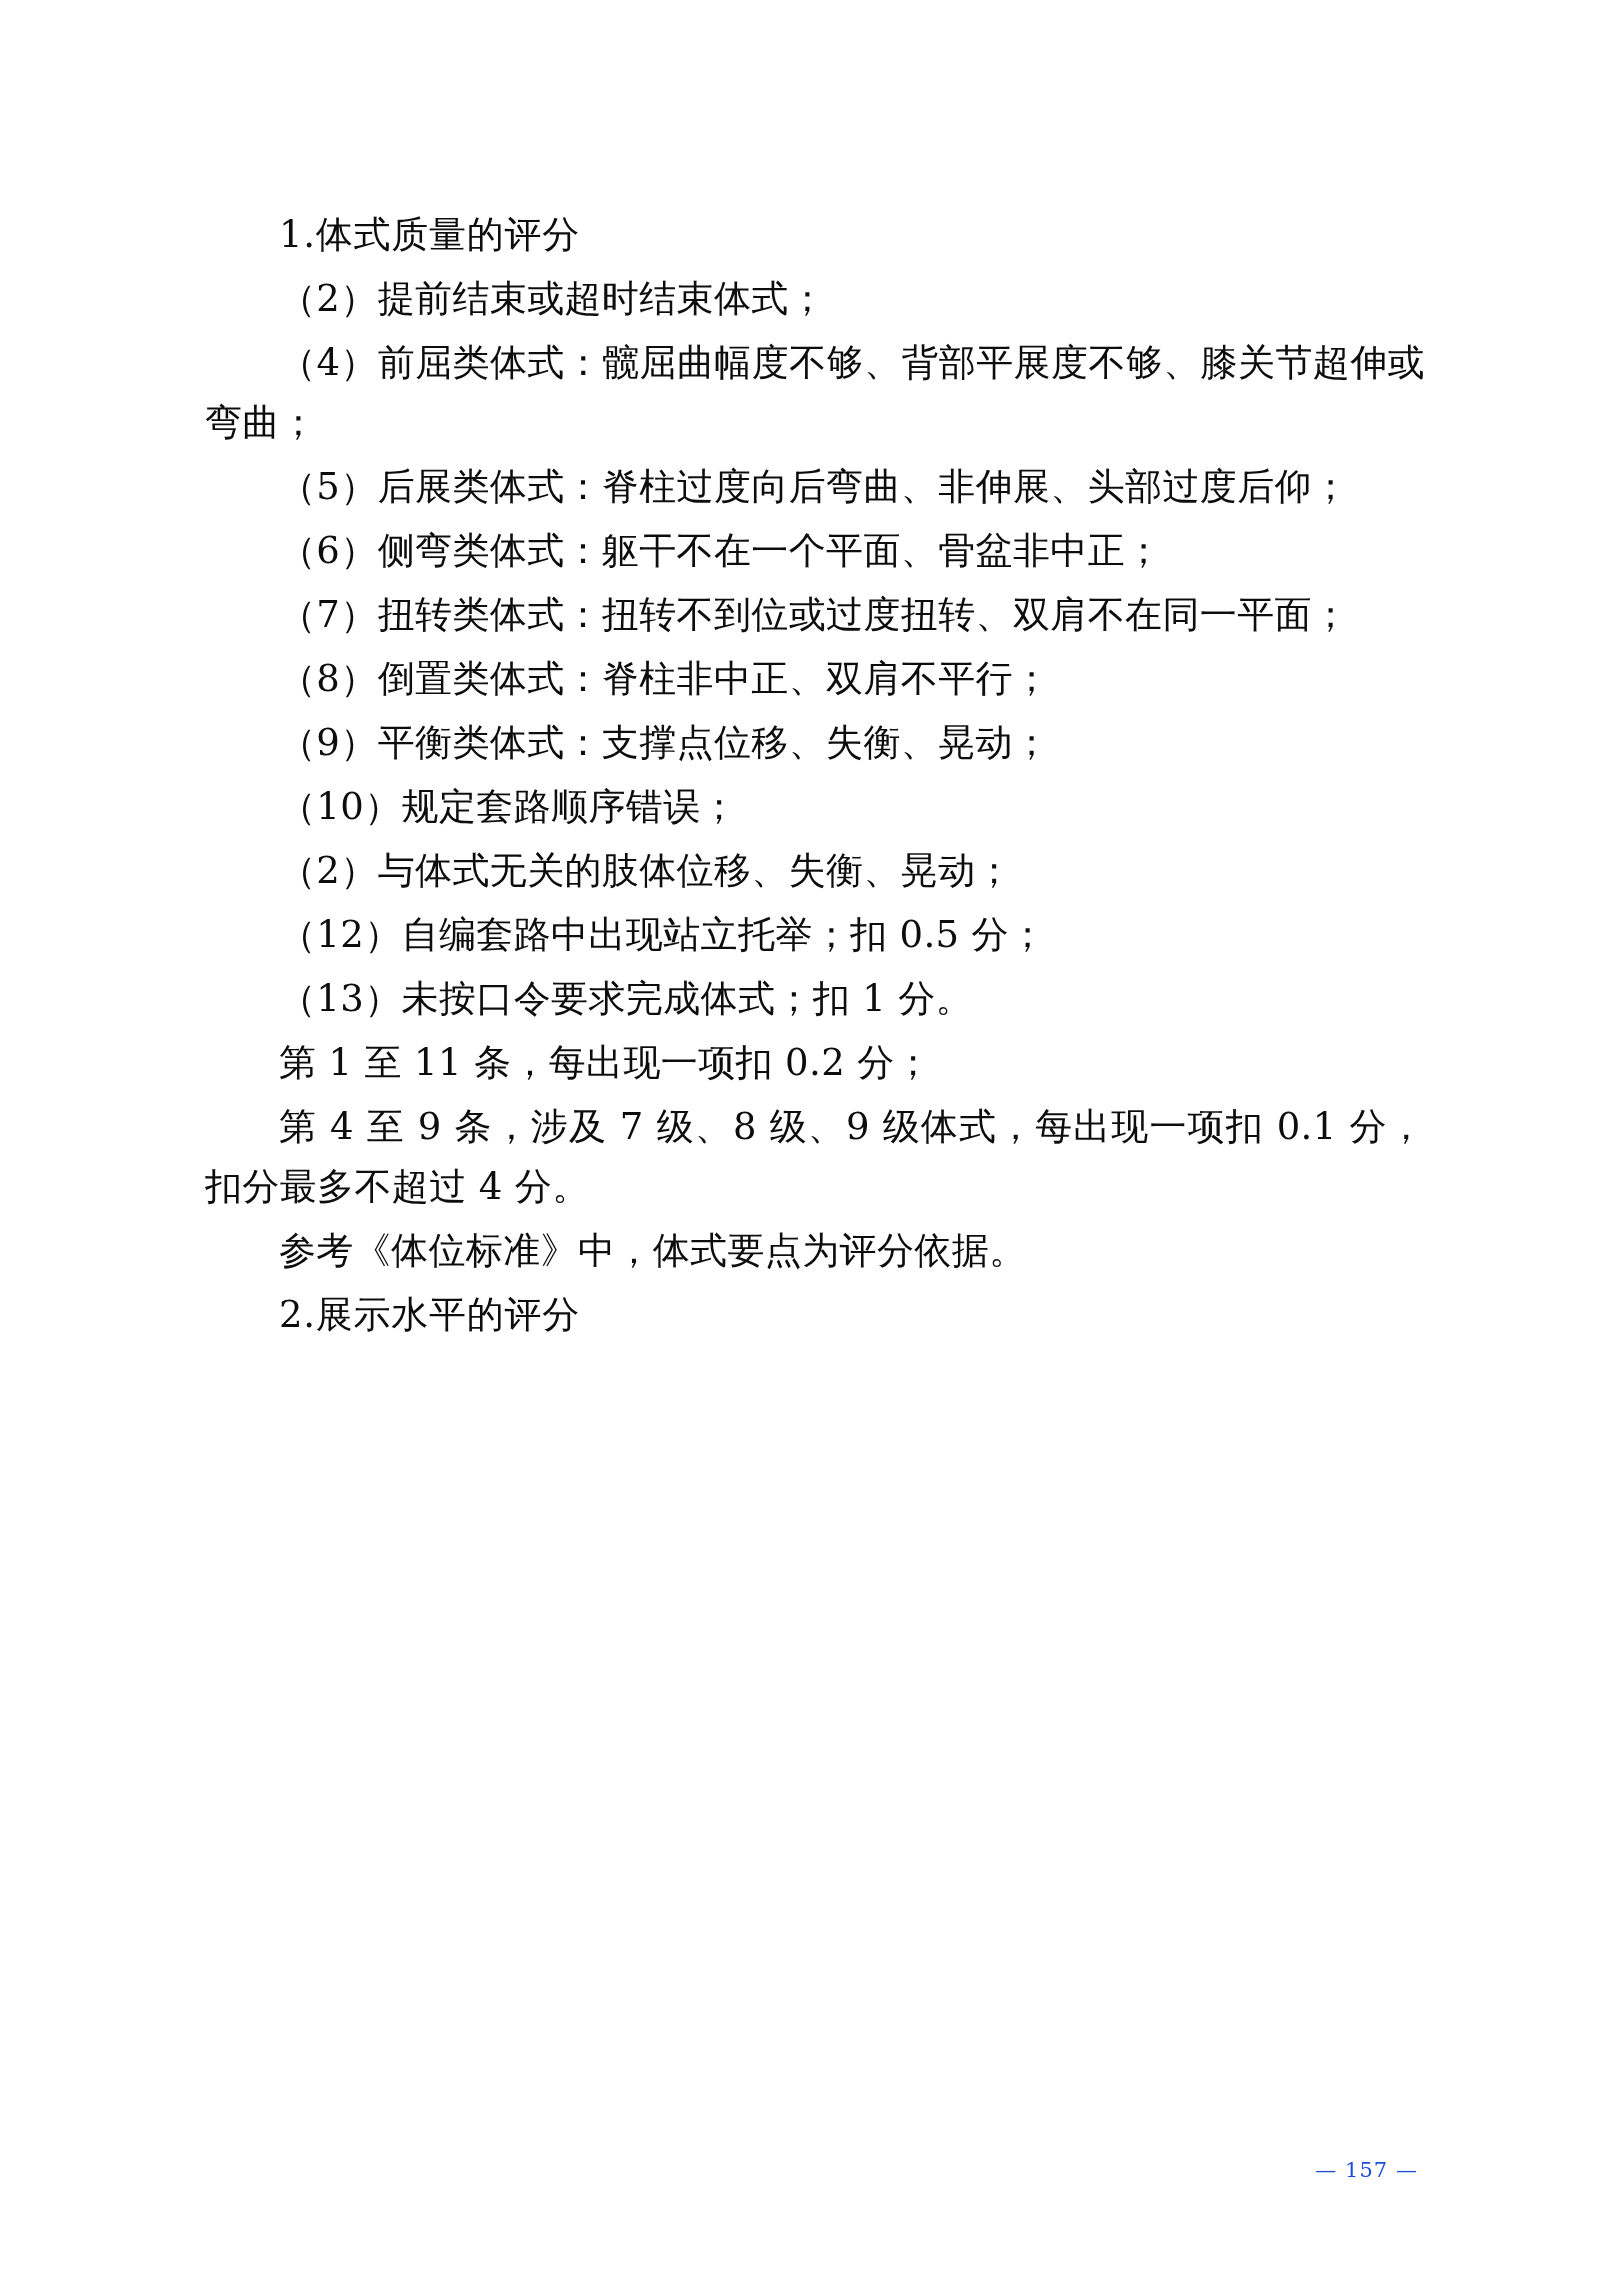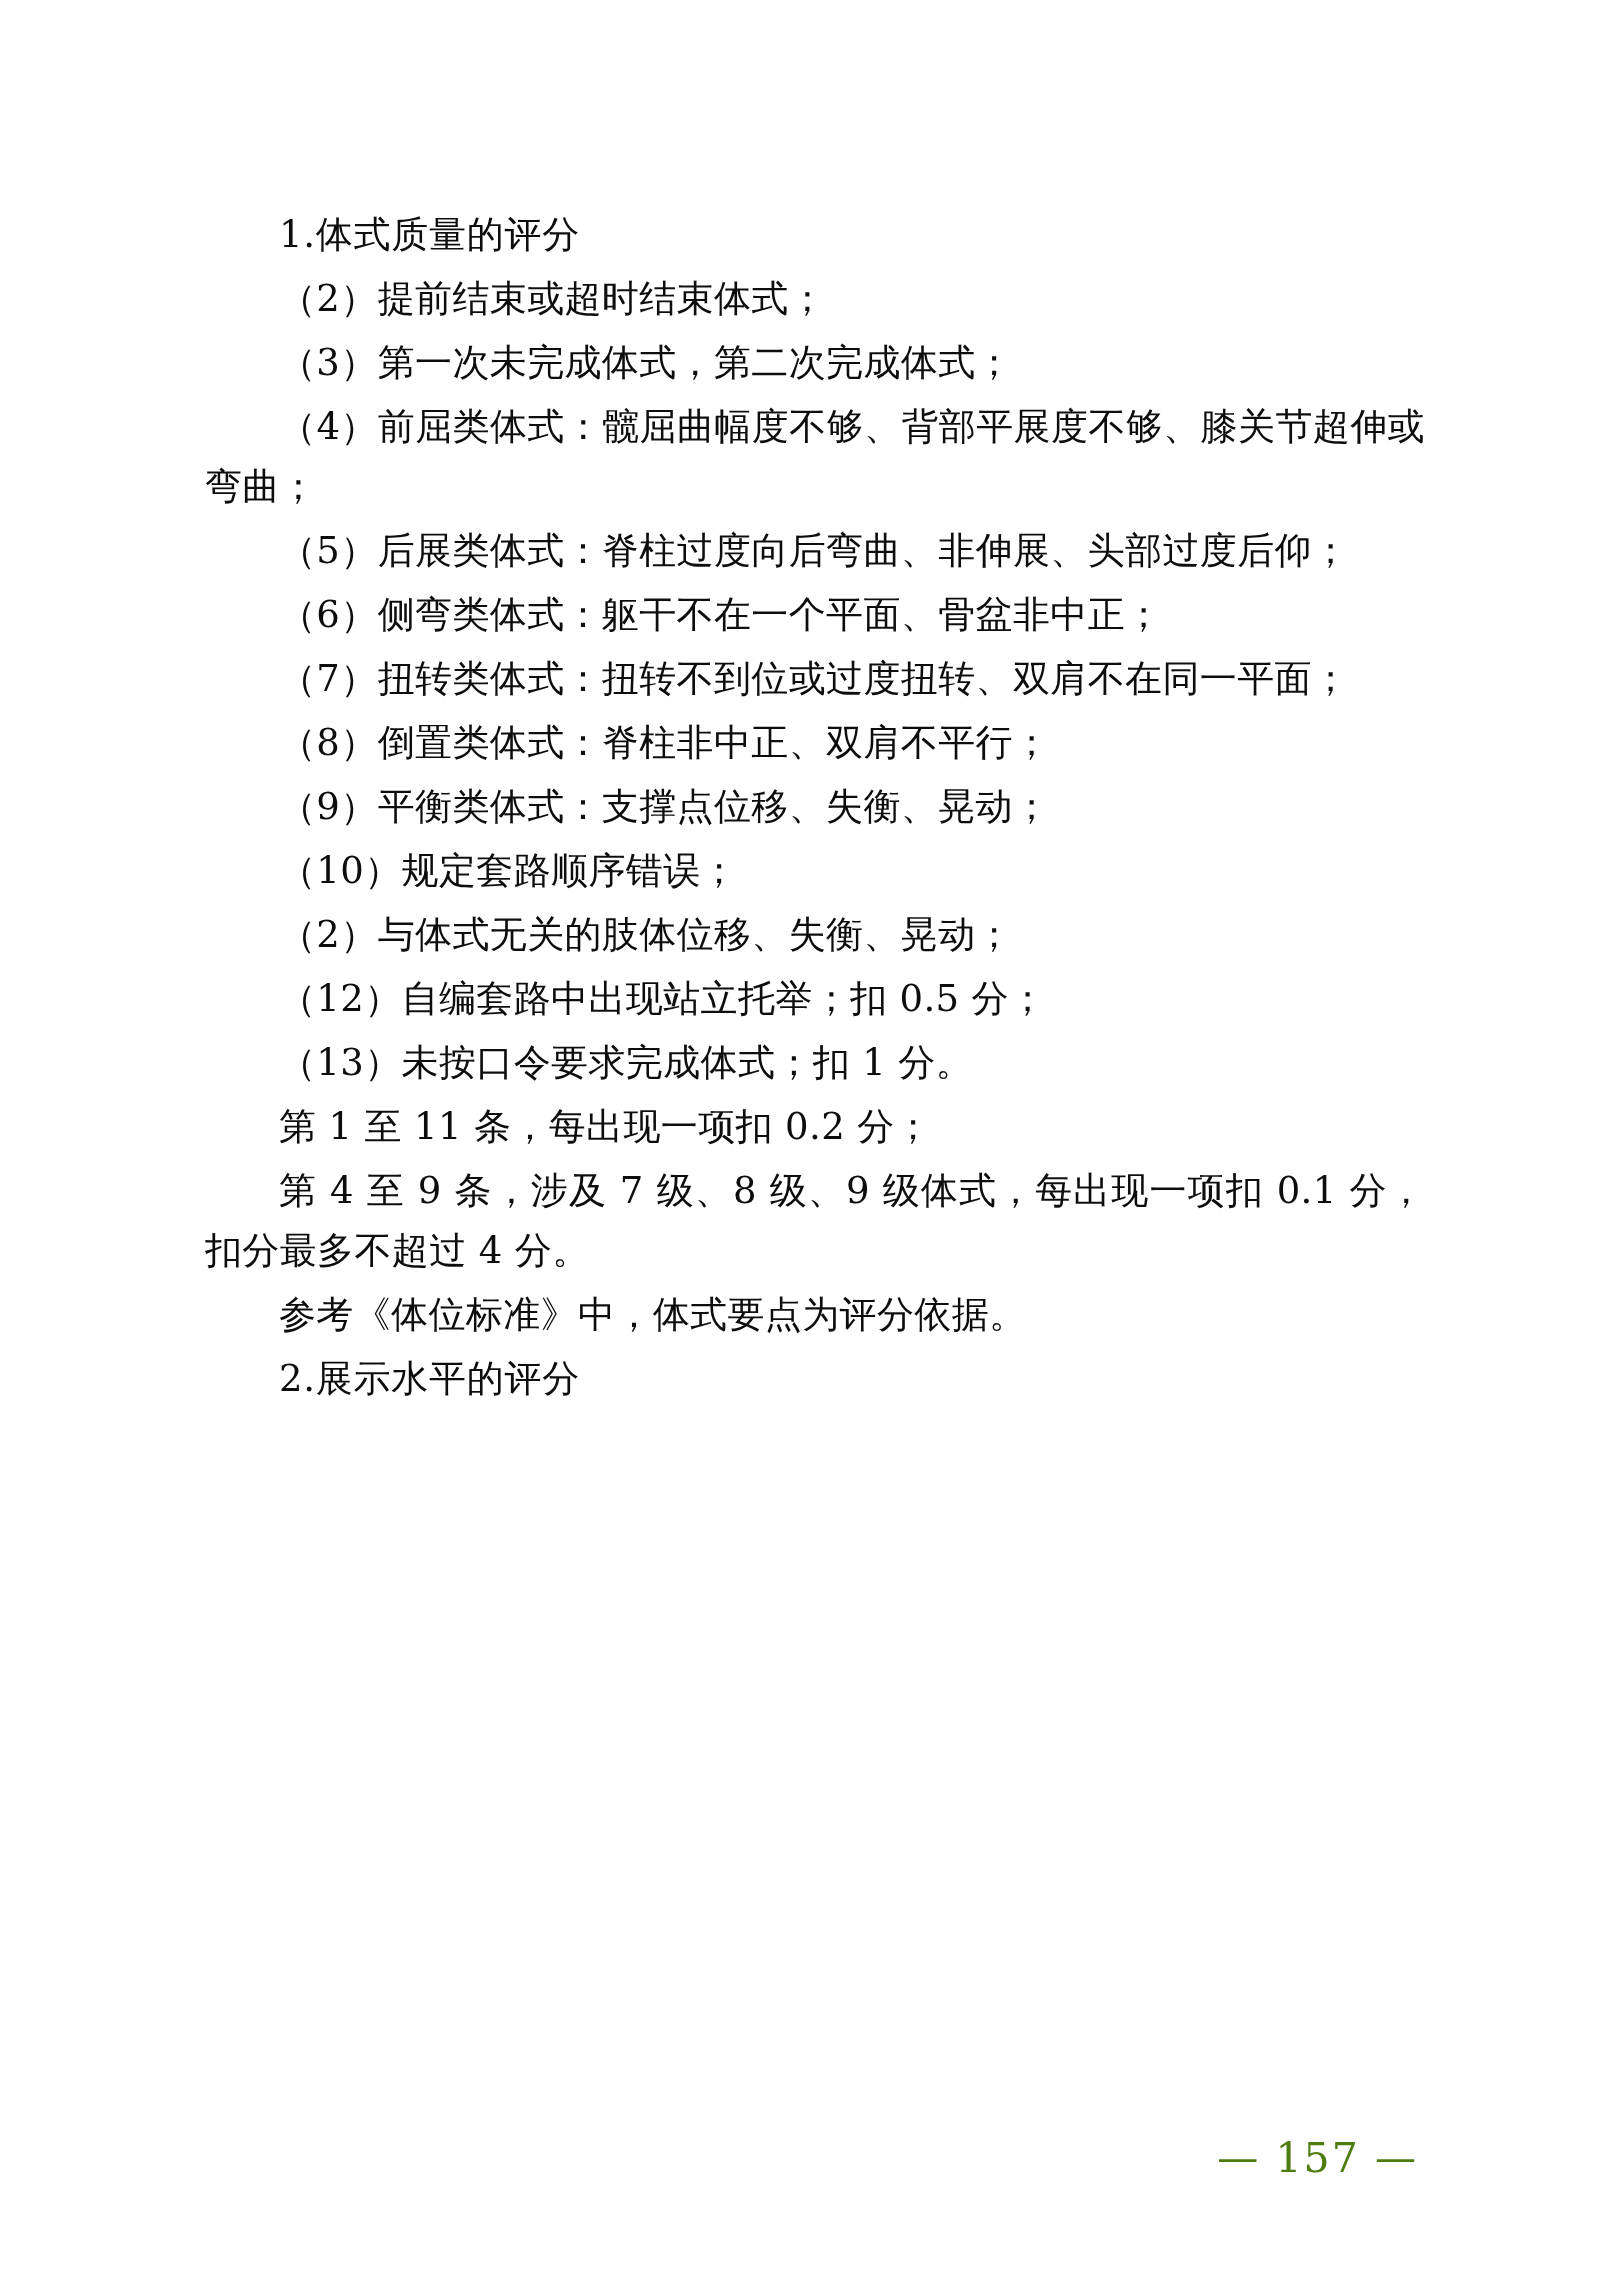--- a/index.html
+++ b/index.html
@@ -42,35 +42,34 @@
     text-indent: 2em;
     letter-spacing: 0.01em;
     margin: 0 0 4.1px 0;
     text-align: justify;
     text-justify: inter-character;
   }
   .footer {
     position: absolute;
     right: 205px;
     bottom: 113px;
-    font-size: 41px;
+    font-size: 21px;
     letter-spacing: 0.05em;
-    color: #4d7c0f;
+    color: #1d4ed8;
   }
 </style>
 </head>
 <body>
 
 <div class="page">
   <div class="content">
 
     <p class="heading">1.体式质量的评分</p>
 
     <p class="para">（2）提前结束或超时结束体式；</p>
-    <p class="para">（3）第一次未完成体式，第二次完成体式；</p>
     <p class="para">（4）前屈类体式：髋屈曲幅度不够、背部平展度不够、膝关节超伸或弯曲；</p>
     <p class="para">（5）后展类体式：脊柱过度向后弯曲、非伸展、头部过度后仰；</p>
     <p class="para">（6）侧弯类体式：躯干不在一个平面、骨盆非中正；</p>
     <p class="para">（7）扭转类体式：扭转不到位或过度扭转、双肩不在同一平面；</p>
     <p class="para">（8）倒置类体式：脊柱非中正、双肩不平行；</p>
     <p class="para">（9）平衡类体式：支撑点位移、失衡、晃动；</p>
     <p class="para">（10）规定套路顺序错误；</p>
     <p class="para">（2）与体式无关的肢体位移、失衡、晃动；</p>
     <p class="para">（12）自编套路中出现站立托举；扣 0.5 分；</p>
     <p class="para">（13）未按口令要求完成体式；扣 1 分。</p>

